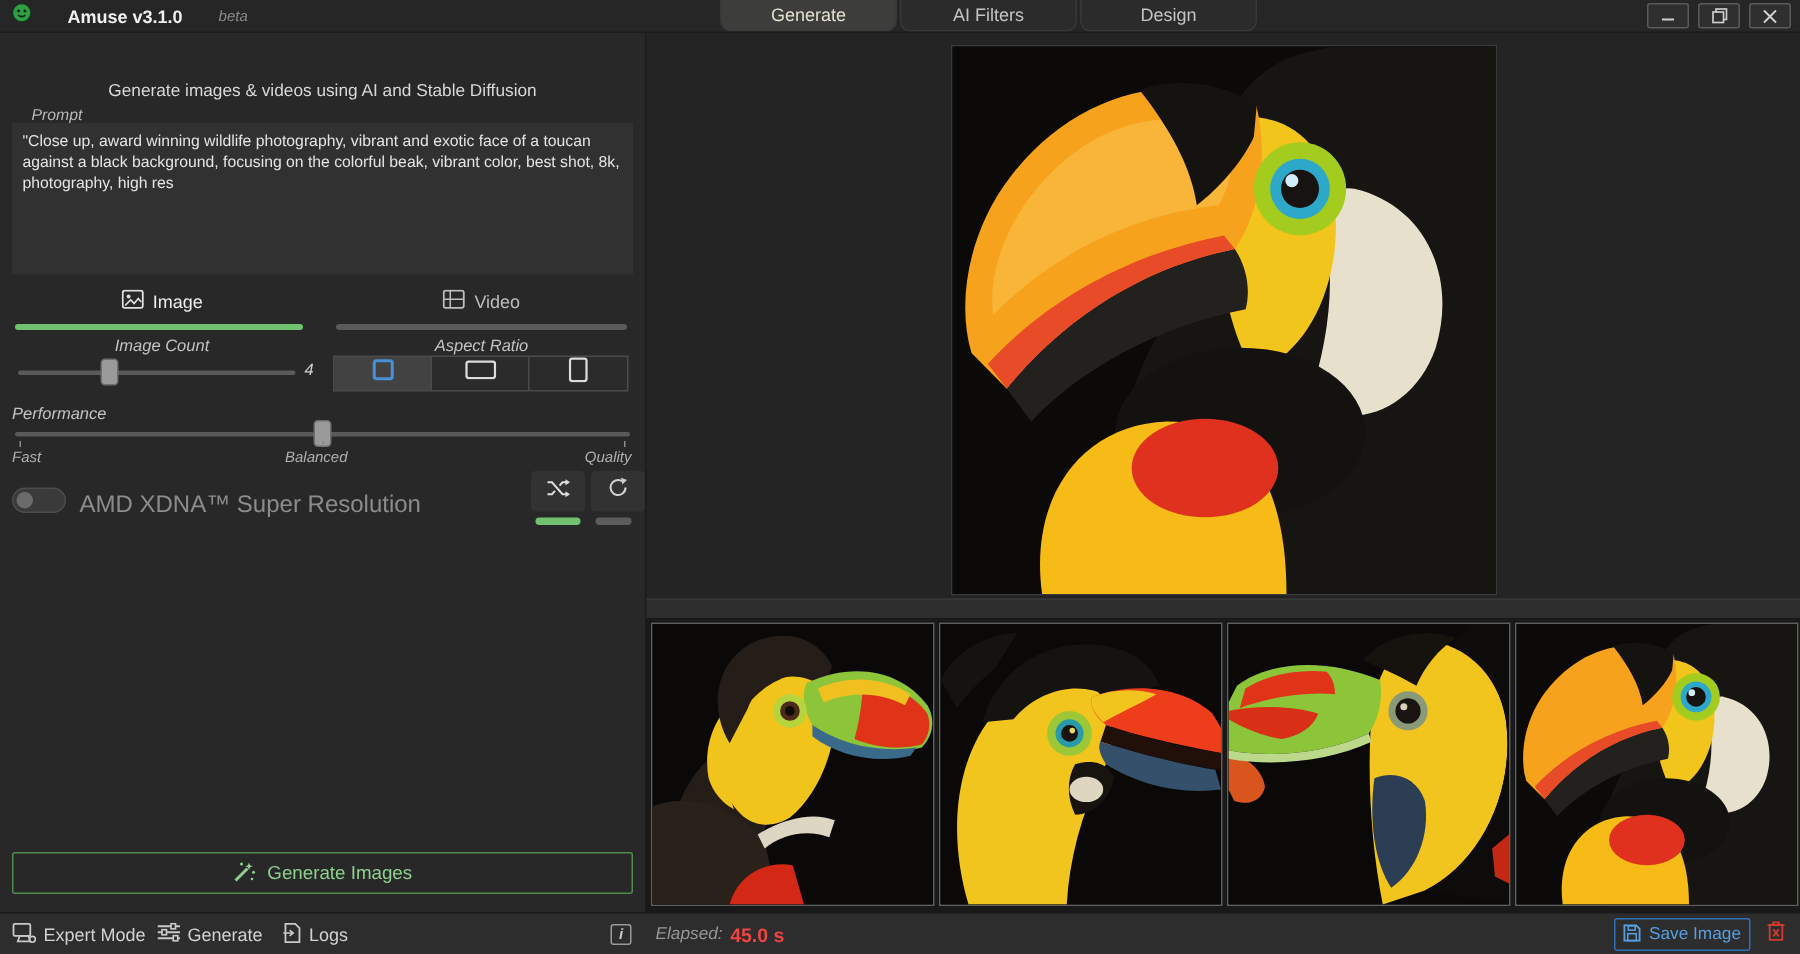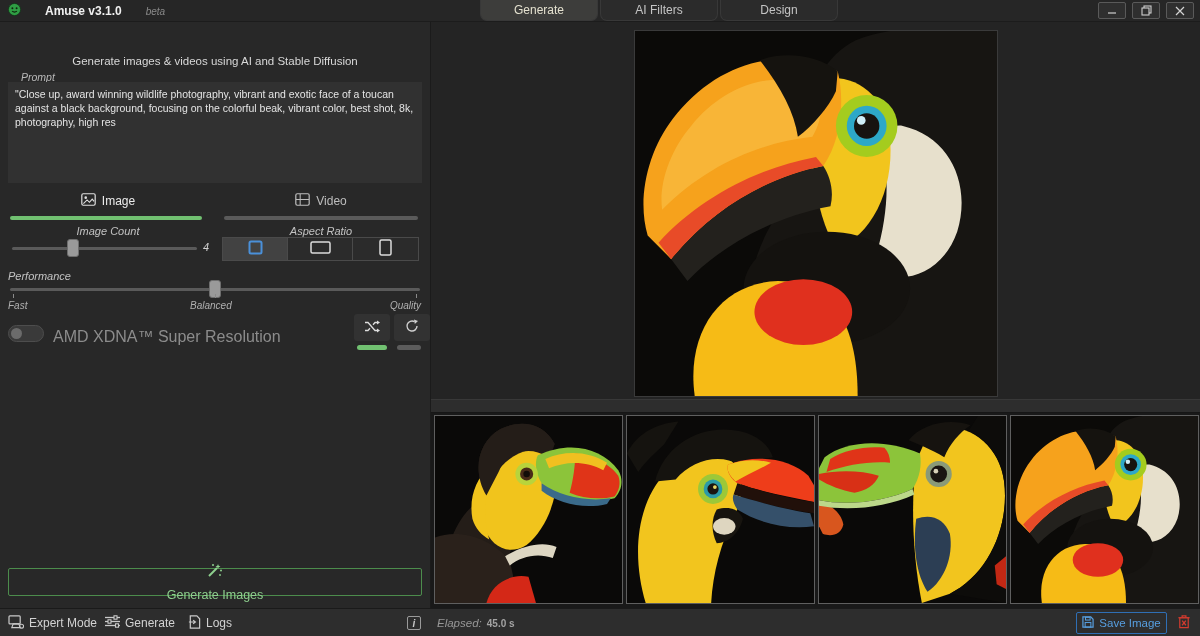--- a/index.html
+++ b/index.html
@@ -47,38 +47,38 @@
   .tick-label { position:absolute; font-style:italic; color:#b0b0b0; font-size:10px; }
   .toggle { position:absolute; width:36px; height:17px; background:#3a3a3a; border:1px solid #4d4d4d;
             border-radius:9px; }
   .toggle-knob { position:absolute; left:2px; top:2px; width:11px; height:11px; border-radius:50%; background:#6b6b6b; }
   .sr-label { position:absolute; color:#8c8c8c; font-size:16px; }
   .icon-btn { position:absolute; width:36px; height:27px; background:#323232; border-radius:3px;
               display:flex; align-items:center; justify-content:center; }
   .icon-pill { position:absolute; height:5px; border-radius:3px; }
   .generate-btn { position:absolute; left:8px; top:546px; width:414px; height:28px; background:transparent;
                   border:1px solid #4c8c4c; border-radius:2px; display:flex; align-items:center;
-                  justify-content:center; gap:7px; color:#8ed08e; font-size:12.5px;flex-direction:column; }
+                  justify-content:center; gap:7px; color:#8ed08e; font-size:12.5px; }
 
   
   #right-area { left:430px; top:22px; width:770px; height:586px; background:#242424; border-left:1px solid #1b1b1b; }
   .main-image { position:absolute; left:203px; top:8px; width:364px; height:367px; background:#000;
                 border:1px solid #3a3a3a; }
   .main-image svg, .thumb svg { width:100%; height:100%; display:block; }
   .splitter { position:absolute; left:0; top:377px; width:770px; height:14px; background:#2d2d2d;
               border-top:1px solid #383838; border-bottom:1px solid #161616; }
   .thumbrow { position:absolute; left:0; top:391px; width:770px; height:195px; background:#191919; }
   .thumb { position:absolute; top:2px; width:189px; height:189px; background:#000; border:1px solid #5f5f5f; }
 
   
   #statusbar { left:0; top:608px; width:1200px; height:28px; background:#2d2d2d; border-top:1px solid #1a1a1a; }
   .sb-item { position:absolute; top:0; height:28px; display:flex; align-items:center; gap:5px;
              color:#d2d2d2; font-size:12px; }
   .sb-metric-label { font-style:italic; color:#979797; font-size:11.5px; }
-  .sb-metric-value { color:#a3a3a3; font-size:10px; font-weight:bold; }
+  .sb-metric-value { color:#ef4444; font-size:13px; font-weight:bold; }
   .save-btn { position:absolute; left:1076px; top:3px; width:91px; height:22px; border:1px solid #2f6fb5;
               border-radius:2px; background:transparent; display:flex; align-items:center; justify-content:center;
               gap:5px; color:#579fe0; font-size:11.5px; }
   .del-btn { position:absolute; left:1174px; top:4px; width:20px; height:20px; display:flex; align-items:center;
              justify-content:center; }
   .info-box { position:absolute; left:407px; top:7px; width:14px; height:14px; border:1px solid #9a9a9a;
               border-radius:2px; color:#c8c8c8; font-size:10px; font-weight:bold; display:flex;
               align-items:center; justify-content:center; font-style:italic; }
 </style>
 </head>

